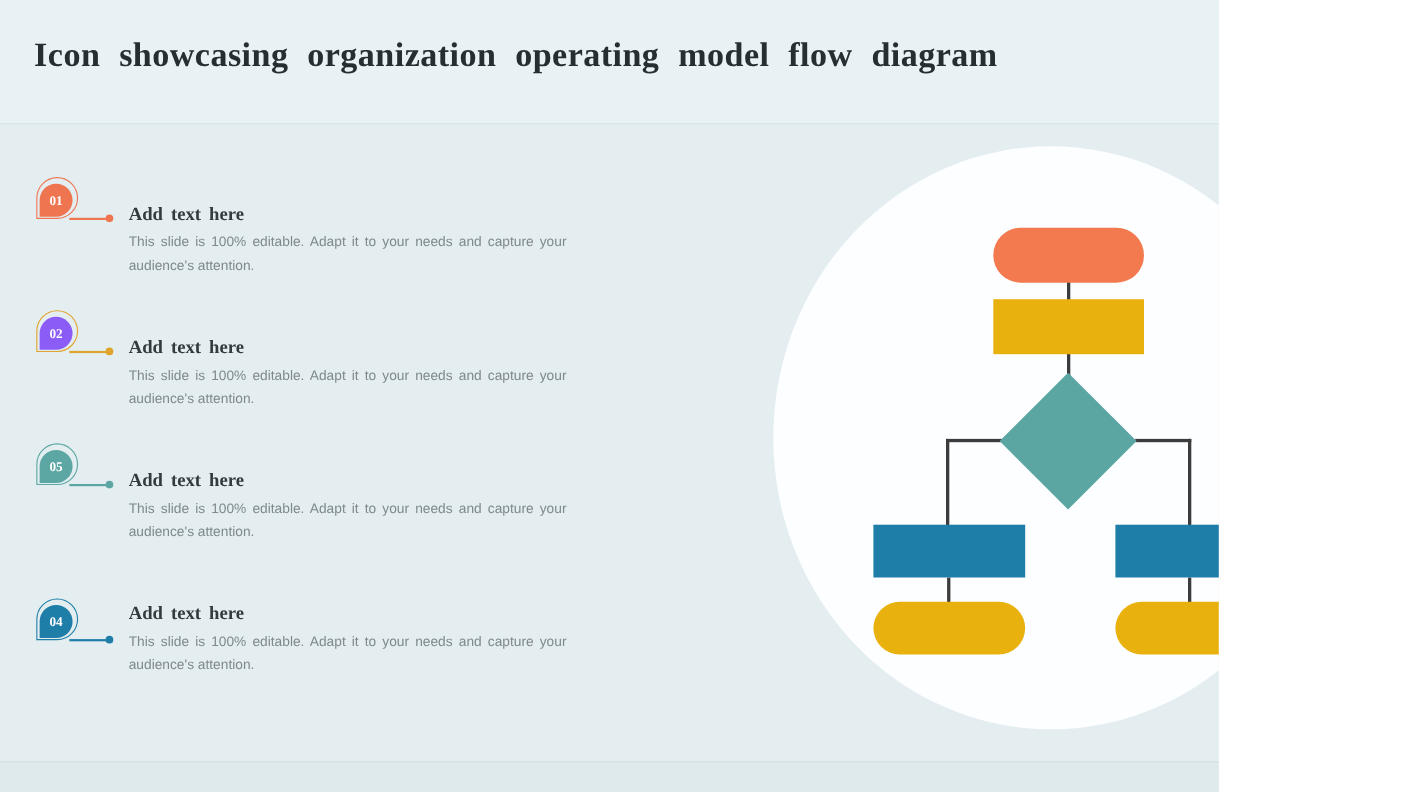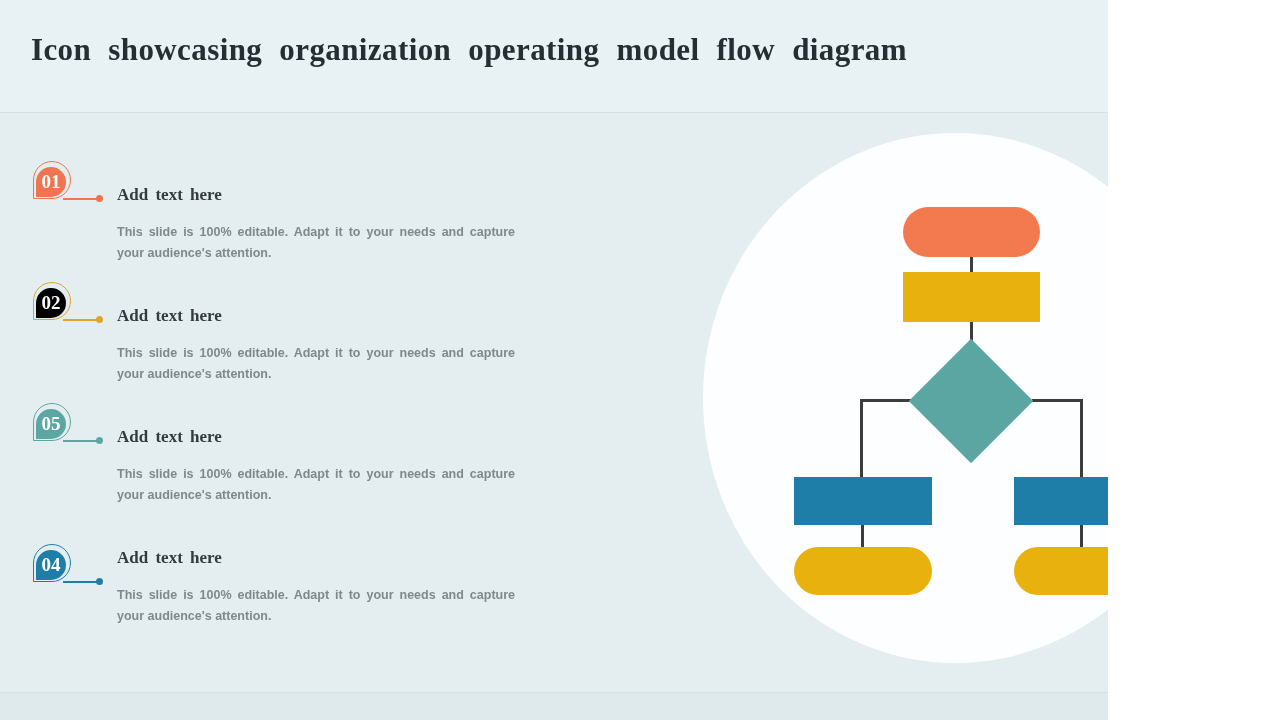--- a/index.html
+++ b/index.html
@@ -18,28 +18,28 @@
   
   .footer { position:absolute; left:0; bottom:0; width:1280px; height:28px;
             background:#DEEAEC; border-top:1px solid #D5E2E5; }
 
   
   .item-badge { position:absolute; left:33px; width:75px; height:48px; }
   .badge-ring { position:absolute; left:0; top:1px; width:38px; height:38px;
                 border:1.5px solid; border-radius:50% 50% 50% 0; }
   .badge-fill { position:absolute; left:3px; top:7px; width:30px; height:30px;
                 border-radius:50% 50% 50% 0; display:flex; align-items:center; justify-content:center; }
-  .badge-num  { color:#FFFFFF; font-family:"Liberation Serif", serif; font-weight:bold; font-size:19px; }
+  .badge-num  { color:#FFFFFF; font-family:"Liberation Serif", serif; font-weight:bold; font-size:12px; }
   .badge-line { position:absolute; left:30px; top:38px; width:34px; height:2px; }
   .badge-dot  { position:absolute; left:63px; top:35px; width:7px; height:7px; border-radius:50%; }
 
   .item-text { position:absolute; left:117px; width:398px; }
   .item-heading { font-family:"Liberation Serif", serif; font-weight:bold; font-size:17px;
                   color:#343B3F; word-spacing:3px; }
-  .item-body { margin-top:17px; font-size:12.5px; line-height:1.68; color:#7F898D; text-align:justify;font-weight:bold; }
+  .item-body { margin-top:5px; font-size:12.5px; line-height:1.68; color:#7F898D; text-align:justify; }
 
   
   .circle-bg { position:absolute; left:703px; top:133px; width:505px; height:530px;
                border-radius:50%; background:#FDFEFF; }
   .shape { position:absolute; z-index:2; }
   .conn  { position:absolute; z-index:1; }
   .pill-start { left:903px; top:207px; width:137px; height:50px; border-radius:25px; }
   .rect-top   { left:903px; top:272px; width:137px; height:50px; }
   .diamond    { left:927px; top:357px; width:88px; height:88px; transform:rotate(45deg); }
   .conn-a { left:970px; top:255px; width:3px; height:19px; }
@@ -80,21 +80,21 @@
     <span class="badge-line" style="background-color: rgb(238, 117, 80);"></span>
     <span class="badge-dot" style="background-color: rgb(238, 117, 80);"></span>
   </div>
   <div class="item-text" style="top:185px">
     <div class="item-heading">Add text here</div>
     <div class="item-body">This slide is 100% editable. Adapt it to your needs and capture your audience's attention.</div>
   </div>
 
   <div class="item-badge" style="top:281px">
     <span class="badge-ring" style="border-color: rgb(224, 164, 44);"></span>
-    <span class="badge-fill" style="background-color: #000000; justify-content: center;">
+    <span class="badge-fill" style="background-color: #8b5cf6; justify-content: center;">
       <span class="badge-num">02</span>
     </span>
     <span class="badge-line" style="background-color: rgb(224, 164, 44);"></span>
     <span class="badge-dot" style="background-color: rgb(224, 164, 44);"></span>
   </div>
   <div class="item-text" style="top:306px">
     <div class="item-heading">Add text here</div>
     <div class="item-body">This slide is 100% editable. Adapt it to your needs and capture your audience's attention.</div>
   </div>
 

